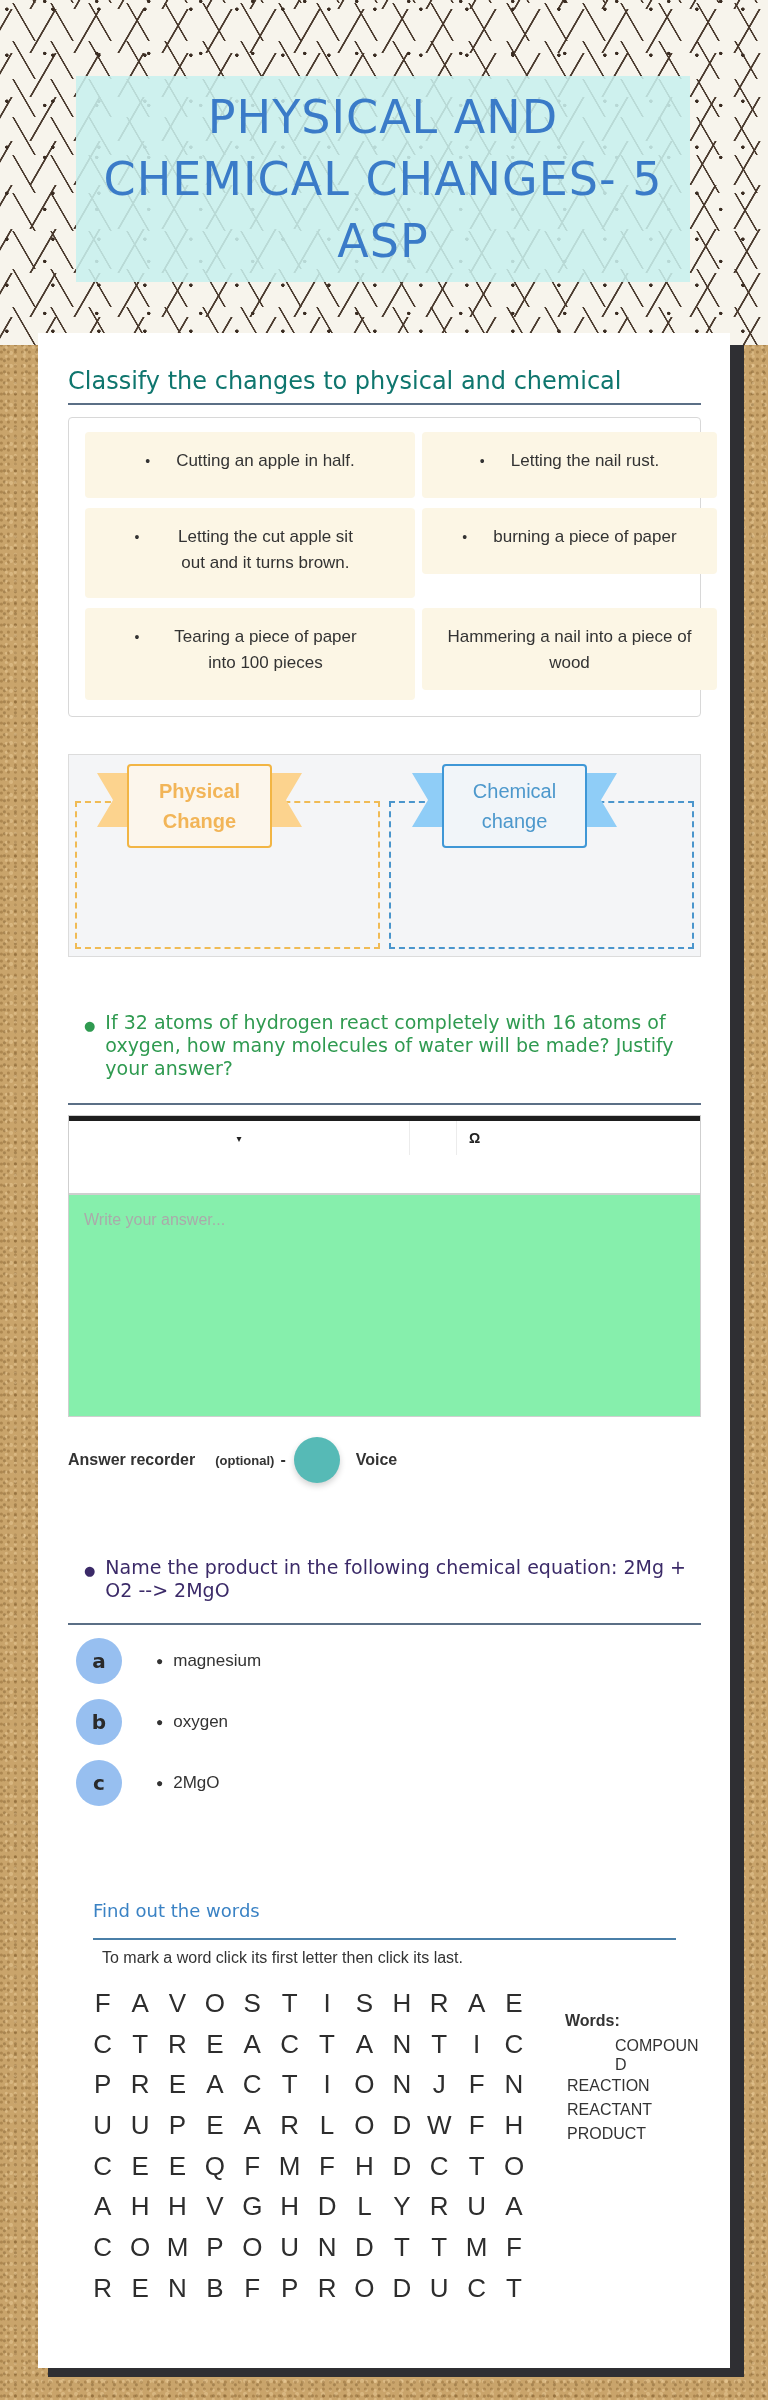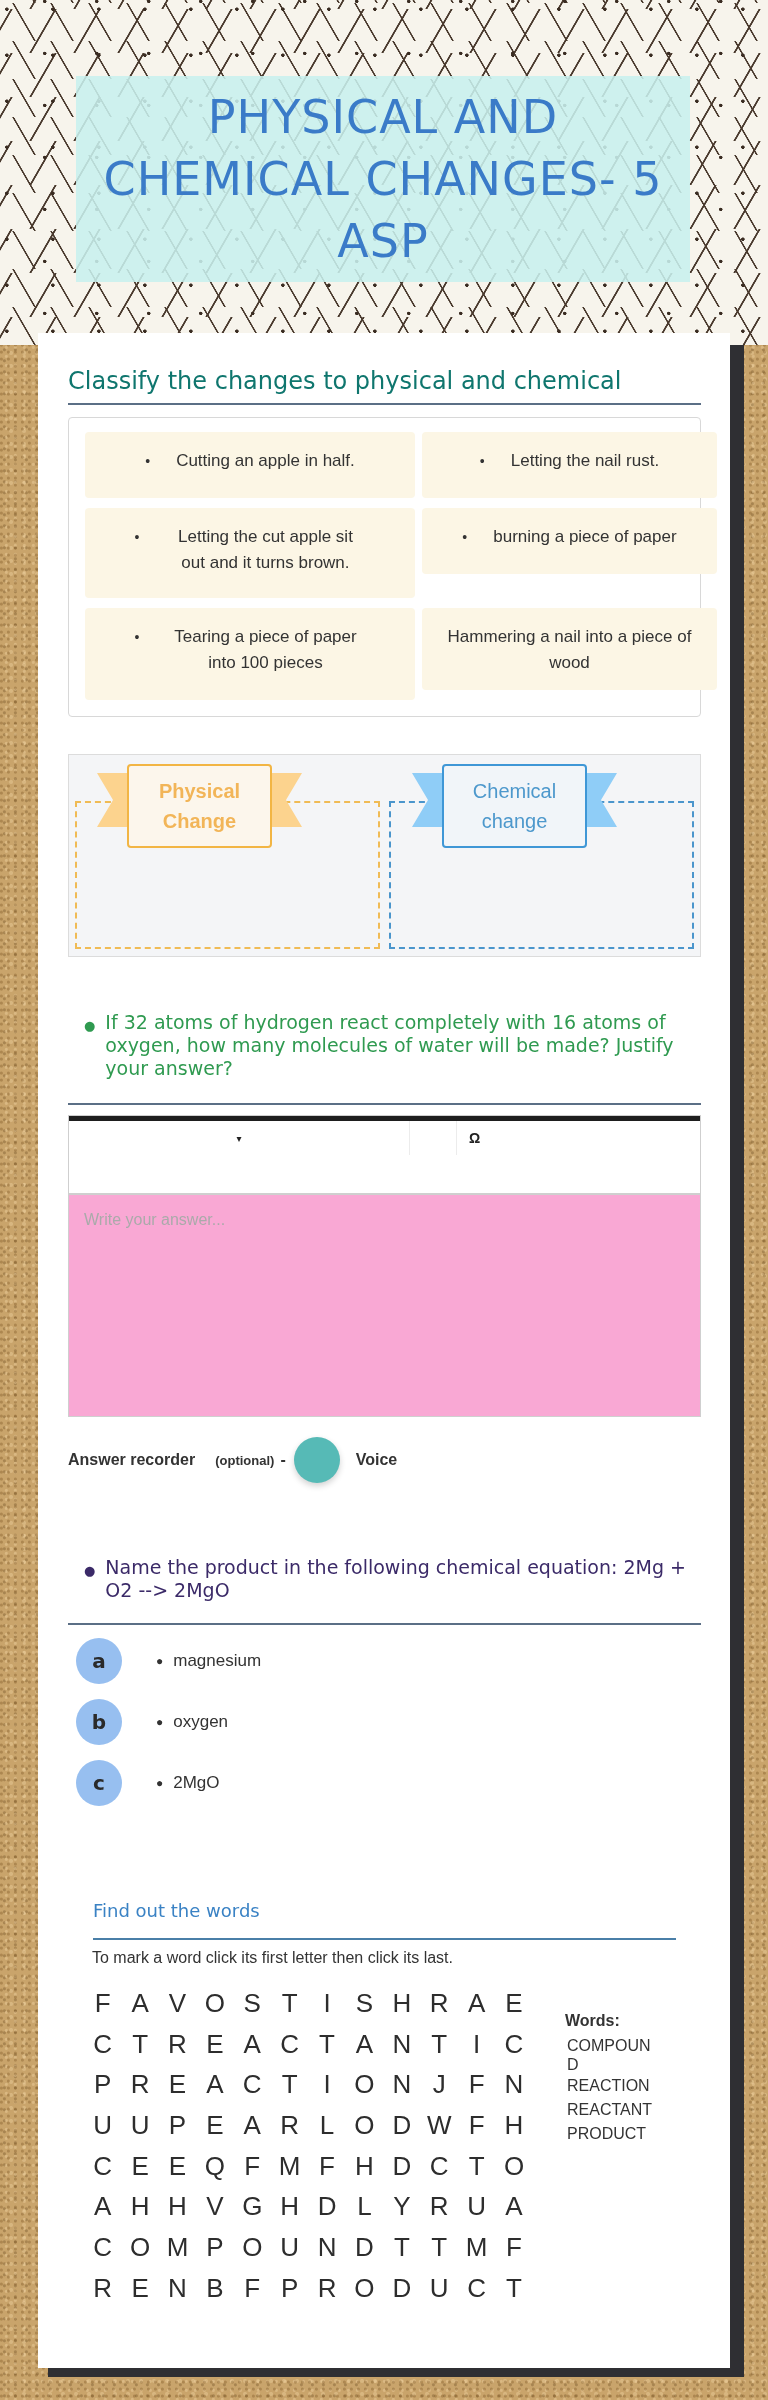--- a/index.html
+++ b/index.html
@@ -139,21 +139,21 @@
     .tb-omega {
       position: absolute; left: 400px; top: 0; height: 34px; width: 30px;
       display: flex; align-items: center; font-size: 14px; font-weight: bold; color: #222;
       cursor: pointer;
     }
     .answer-area {
       position: absolute; left: 0; top: 79px; width: 100%; height: 221px;
       border: none; resize: none; outline: none;
       font-family: "Liberation Sans", sans-serif;
       font-size: 16px; color: #333; padding: 16px 15px;
-      background: #f9a8d4;
+      background: #86efac;
     }
     .answer-area::placeholder { color: #aaaaaa; }
 
     .recorder {
       top: 1102px; height: 50px; display: flex; align-items: center;
       font-size: 16px; font-weight: bold; color: #333;
     }
     .recorder .opt { font-size: 13px; margin-left: 20px; }
     .recorder .dash { margin: 0 6px; }
     .rec-btn {
@@ -181,37 +181,37 @@
     }
     .opt-text .bullet { font-size: 12px; margin-right: 10px; }
 
     
     .ws-title {
       top: 1556px; left: 55px; width: 583px; height: 40px; color: #3a82c4;
       font-size: 18px; display: flex; align-items: flex-end; padding-bottom: 8px;
     }
     .ws-divider { top: 1605px; left: 55px; width: 583px; border-bottom: 2px solid #4a7fa8; }
     .ws-instr {
-      top: 1616px; left: 54px; width: 583px; font-size: 16px; color: #333;
+      top: 1616px; left: 64px; width: 583px; font-size: 16px; color: #333;
     }
     .ws-grid {
       position: absolute; left: 46px; top: 1650px;
       display: grid; grid-template-columns: repeat(12, 37.4px); grid-auto-rows: 40.7px;
     }
     .ws-cell {
       font-size: 26px; color: #2d2d2d; display: flex; align-items: center; justify-content: center;
       cursor: pointer; font-family: "Liberation Sans", sans-serif;
     }
     .ws-words {
       position: absolute; left: 527px; top: 1676px; width: 110px;
       font-size: 16px; color: #333; line-height: 24px;
     }
     .ws-words .head { font-weight: bold; }
     .ws-words .word { padding-left: 2px; }
-    .ws-words .word.wrap { width: 94px; word-break: break-all; line-height: 19px; padding-top: 3px; }
+    .ws-words .word.wrap { width: 94px; word-break: break-all; line-height: 19px; padding-top: 3px; margin-left: 48px; }
   </style>
 </head>
 <body>
 
 <div class="header">
   <div class="title-box">
     <h1>PHYSICAL AND CHEMICAL CHANGES- 5 ASP</h1>
   </div>
 </div>
 

